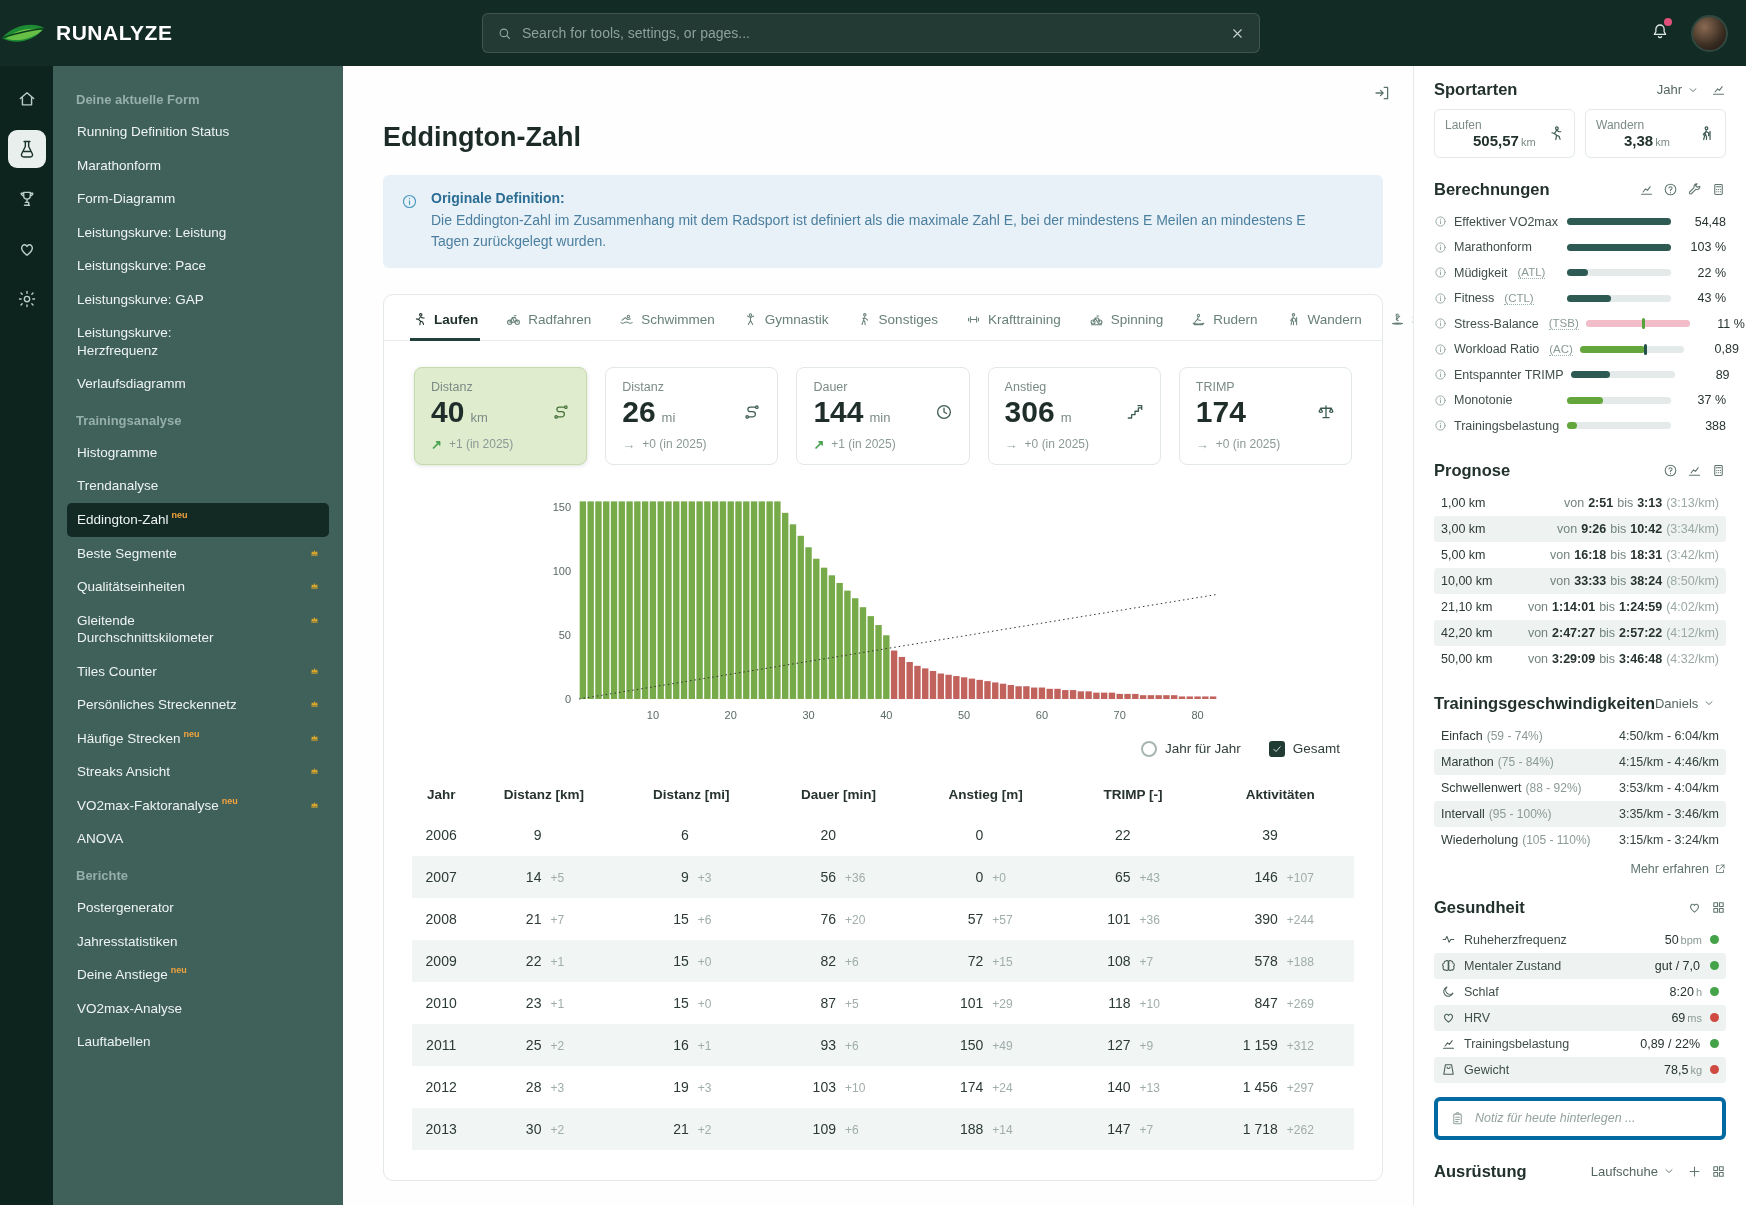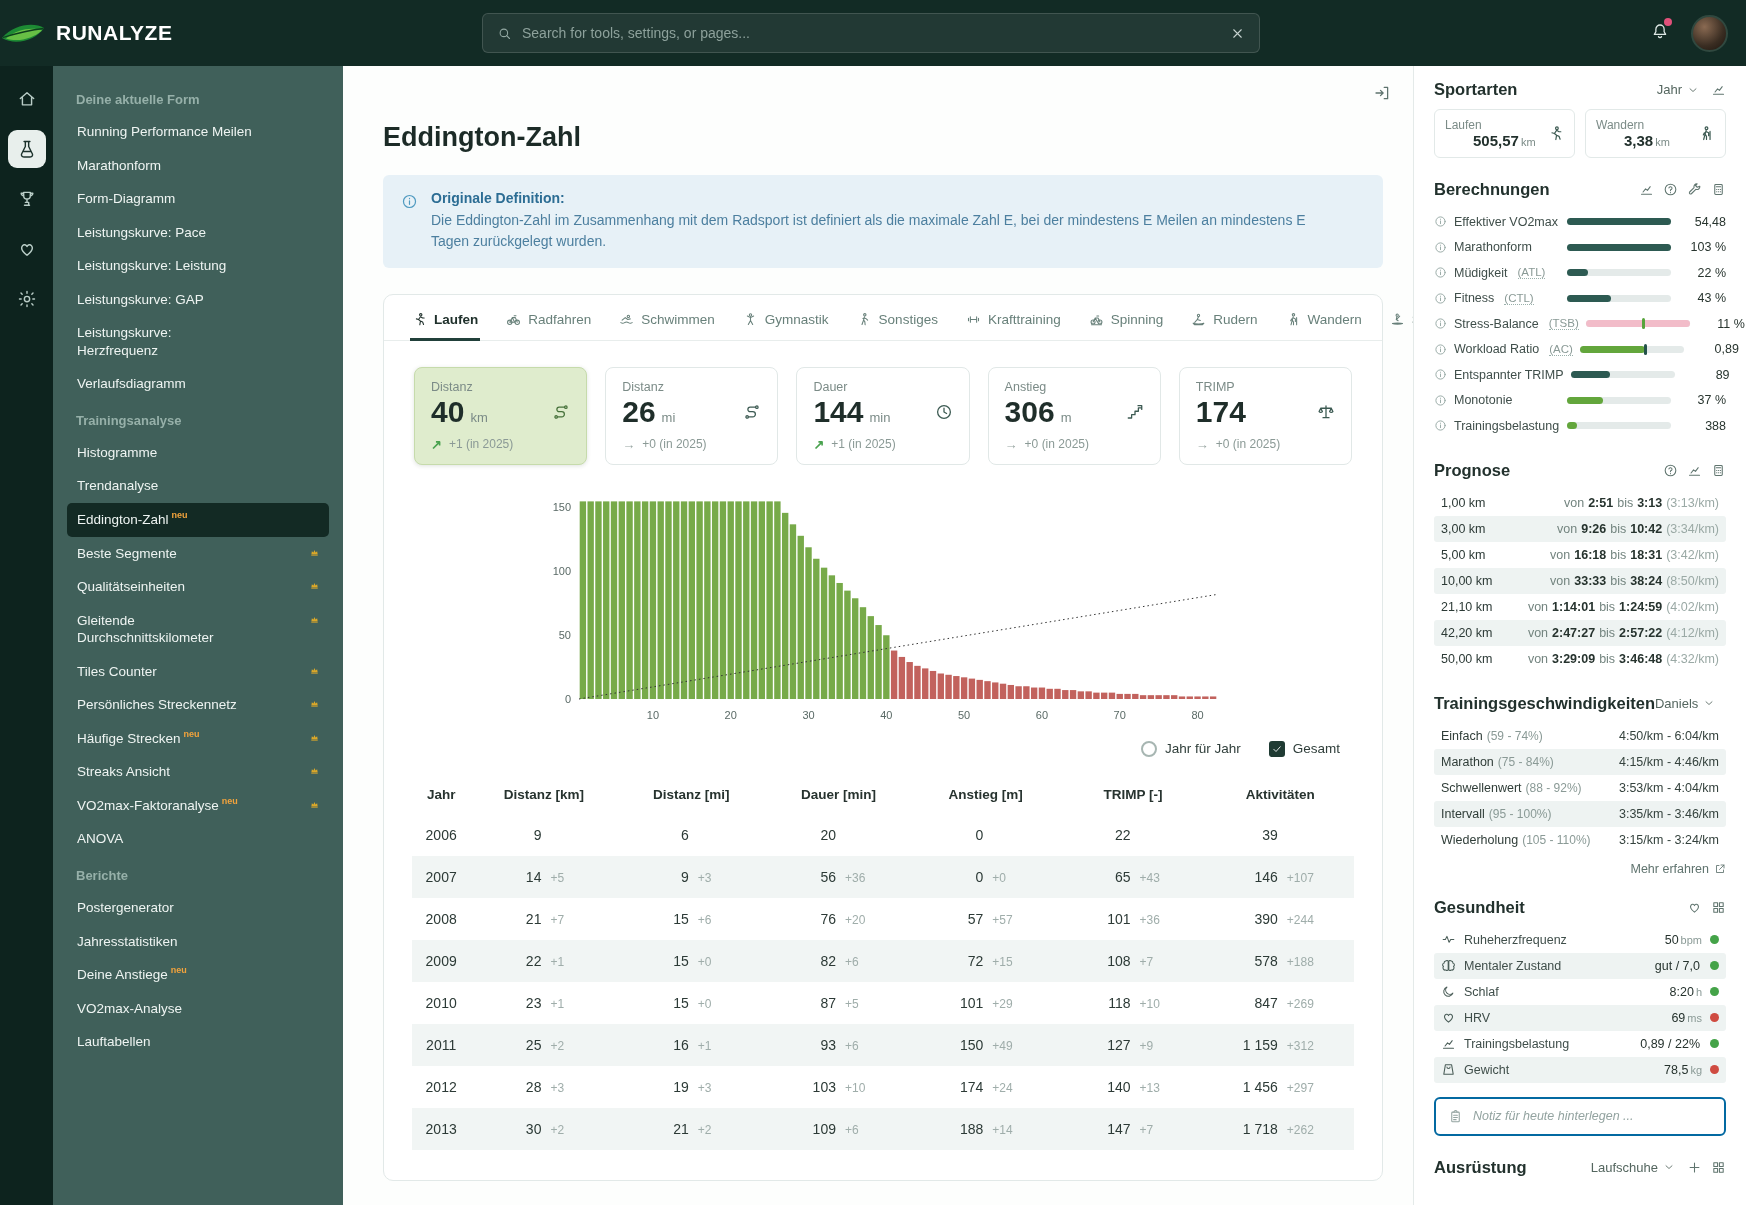--- a/index.html
+++ b/index.html
@@ -131,21 +131,21 @@
 
   .health-row { gap:8px; }
   .health-icon { color:#4a5d58; width:15px; height:15px; }
   .health-label { color:#3f4e4a; }
   .health-val { margin-left:auto; color:#26332e; }
   .health-val .u { font-size:11px; color:#8a9a96; margin-left:2px; }
   .dot { width:9px; height:9px; border-radius:50%; flex:none; }
   .dot.green { background:#44a348; }
   .dot.red { background:#cf4b41; }
 
-  .note-box { margin-top:14px; border:2px solid #0369a1; border-radius:6px; padding:10px 12px; display:flex; gap:10px;
+  .note-box { margin-top:14px; border:4px solid #0369a1; border-radius:6px; padding:10px 12px; display:flex; gap:10px;
     align-items:center; color:#93a3a0; cursor:text; }
   .note-text { font-style:italic; font-size:12.5px; }
 </style>
 </head>
 <body>
 
 <div class="app">
 
   <header class="topbar">
     <div class="logo">
@@ -220,33 +220,33 @@
             <svg viewBox="0 0 24 24" fill="none" stroke="currentColor" stroke-width="1.7" stroke-linecap="round" stroke-linejoin="round">
               <circle cx="12" cy="12" r="3.2"></circle>
               <path d="M12 5V3M12 21v-2M5 12H3m18 0h-2M6.2 6.2 4.8 4.8m14.4 14.4-1.4-1.4M17.8 6.2l1.4-1.4M4.8 19.2l1.4-1.4"></path>
             </svg>
           </span>
         </div>
       </nav>
     <aside class="sidebar">
         <div class="side-section-title">Deine aktuelle Form</div>
         <div class="side-item">
-          <span class="label">Running Performance Meilen</span>
+          <span class="label">Running Definition Status</span>
         </div>
         <div class="side-item">
           <span class="label">Marathonform</span>
         </div>
         <div class="side-item">
           <span class="label">Form-Diagramm</span>
         </div>
         <div class="side-item">
+          <span class="label">Leistungskurve: Leistung</span>
+        </div>
+        <div class="side-item">
           <span class="label">Leistungskurve: Pace</span>
-        </div>
-        <div class="side-item">
-          <span class="label">Leistungskurve: Leistung</span>
         </div>
         <div class="side-item">
           <span class="label">Leistungskurve: GAP</span>
         </div>
         <div class="side-item">
           <span class="label wrap">Leistungskurve: Herzfrequenz</span>
         </div>
         <div class="side-item">
           <span class="label">Verlaufsdiagramm</span>
         </div>

